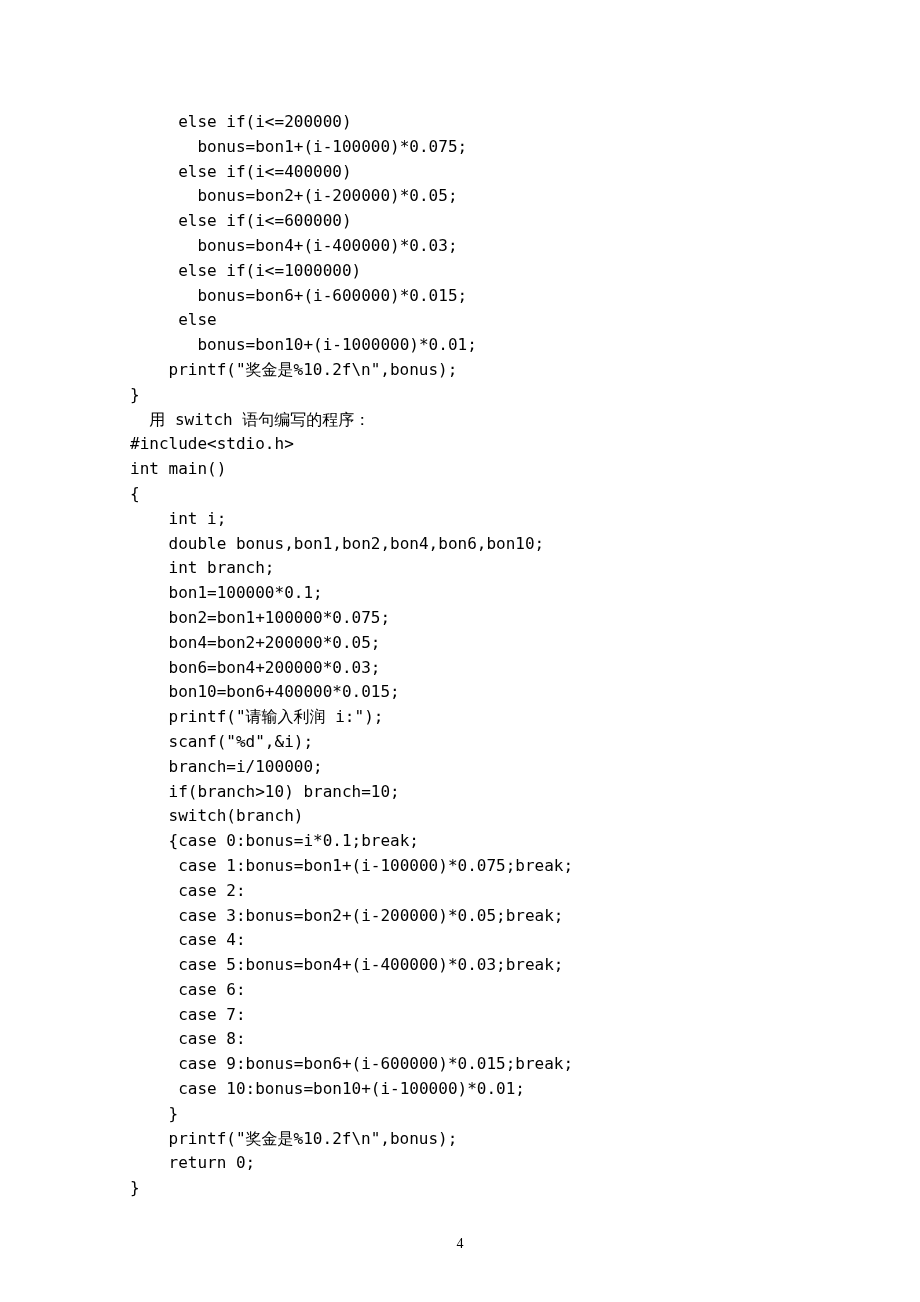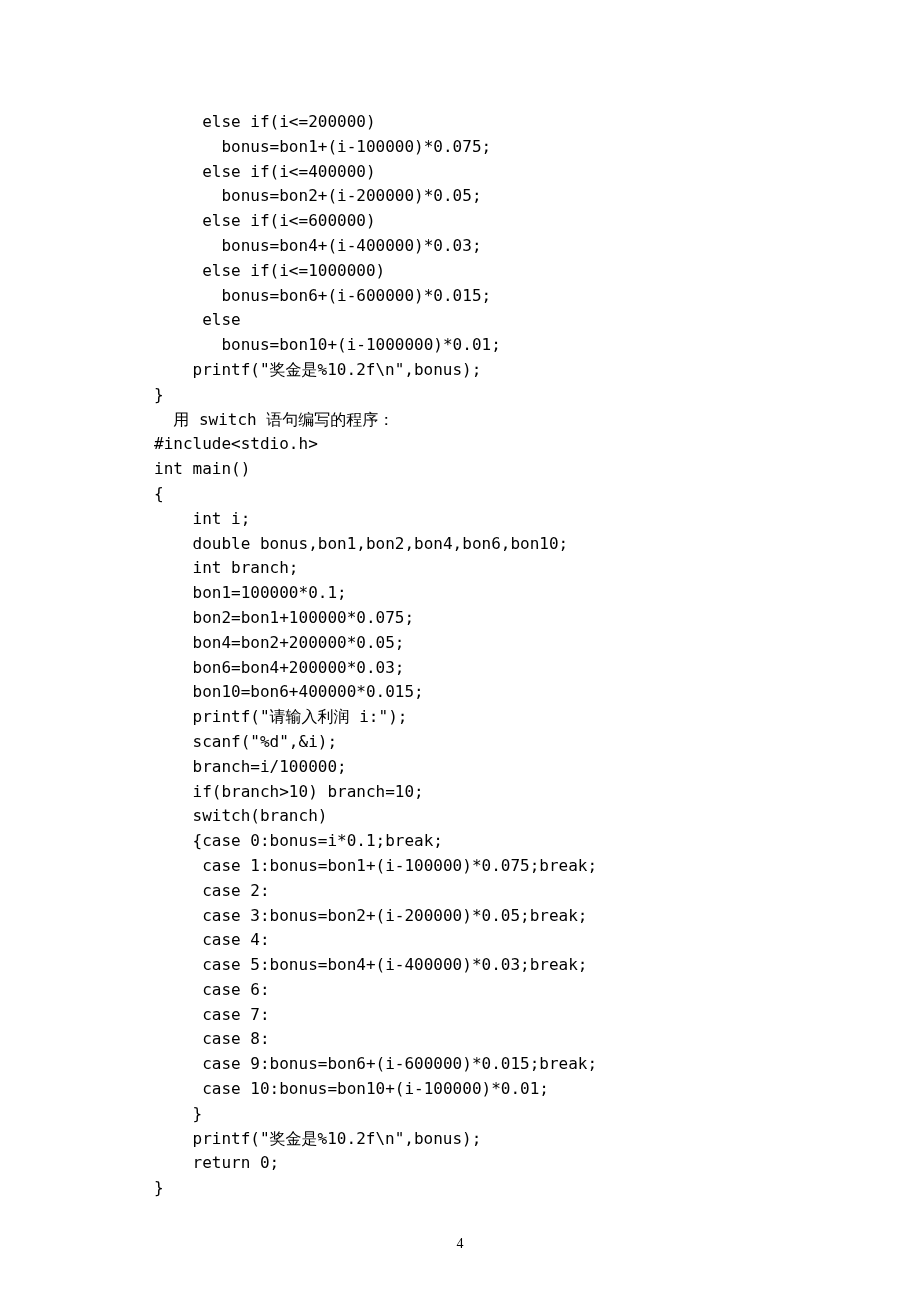--- a/index.html
+++ b/index.html
@@ -8,21 +8,20 @@
     background: #fff;
     font-family: "SimSun", "NSimSun", serif;
     font-size: 16px;
     color: #000;
     width: 920px;
     min-height: 1302px;
     position: relative;
   }
   .page {
     padding: 110px 130px 0 130px;
-    margin-left: 24px;
   }
   .code-block {
     font-family: "SimSun", "NSimSun", "Microsoft YaHei", monospace;
     white-space: pre;
     line-height: 1.55;
   }
   .page-num {
     position: absolute;
     bottom: 50px;
     left: 0;

